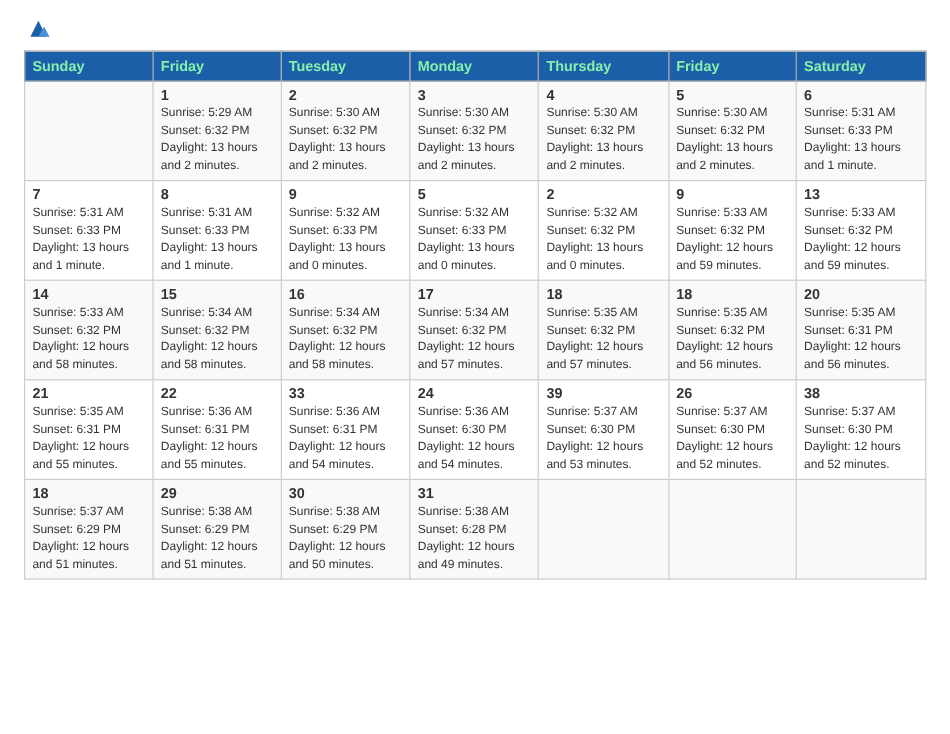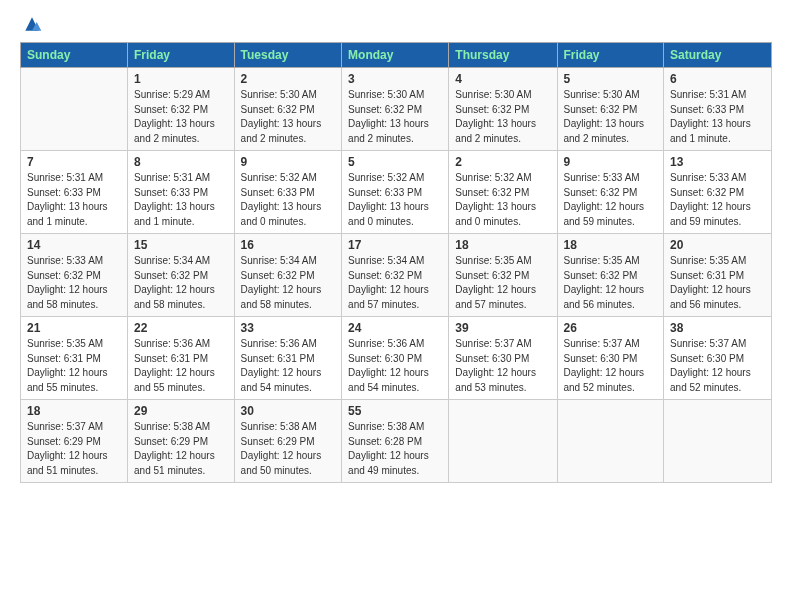--- a/index.html
+++ b/index.html
@@ -351,21 +351,21 @@
 and 51 minutes.</div>
           </td>
           <td>
             <span class="day-number">30</span>
             <div class="day-info" style="white-space: pre-line;">Sunrise: 5:38 AM
 Sunset: 6:29 PM
 Daylight: 12 hours
 and 50 minutes.</div>
           </td>
           <td>
-            <span class="day-number">55</span>
+            <span class="day-number">31</span>
             <div class="day-info" style="white-space: pre-line;">Sunrise: 5:38 AM
 Sunset: 6:28 PM
 Daylight: 12 hours
 and 49 minutes.</div>
           </td>
           <td class="empty"></td>
           <td class="empty"></td>
           <td class="empty"></td>
         </tr>
       </tbody>

